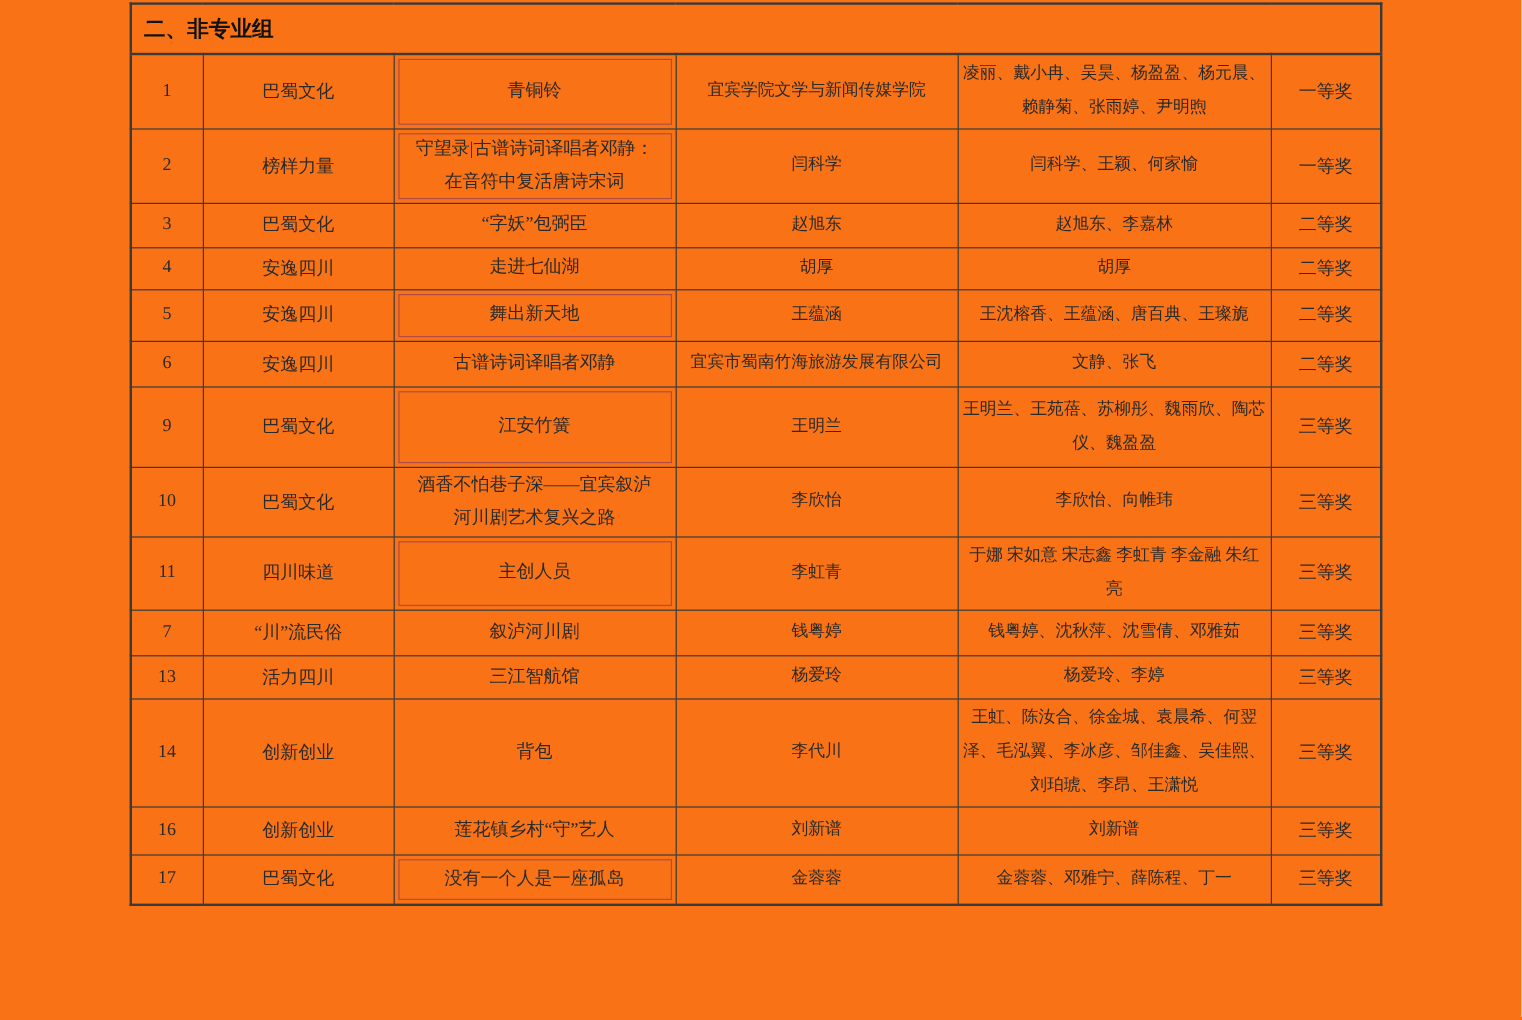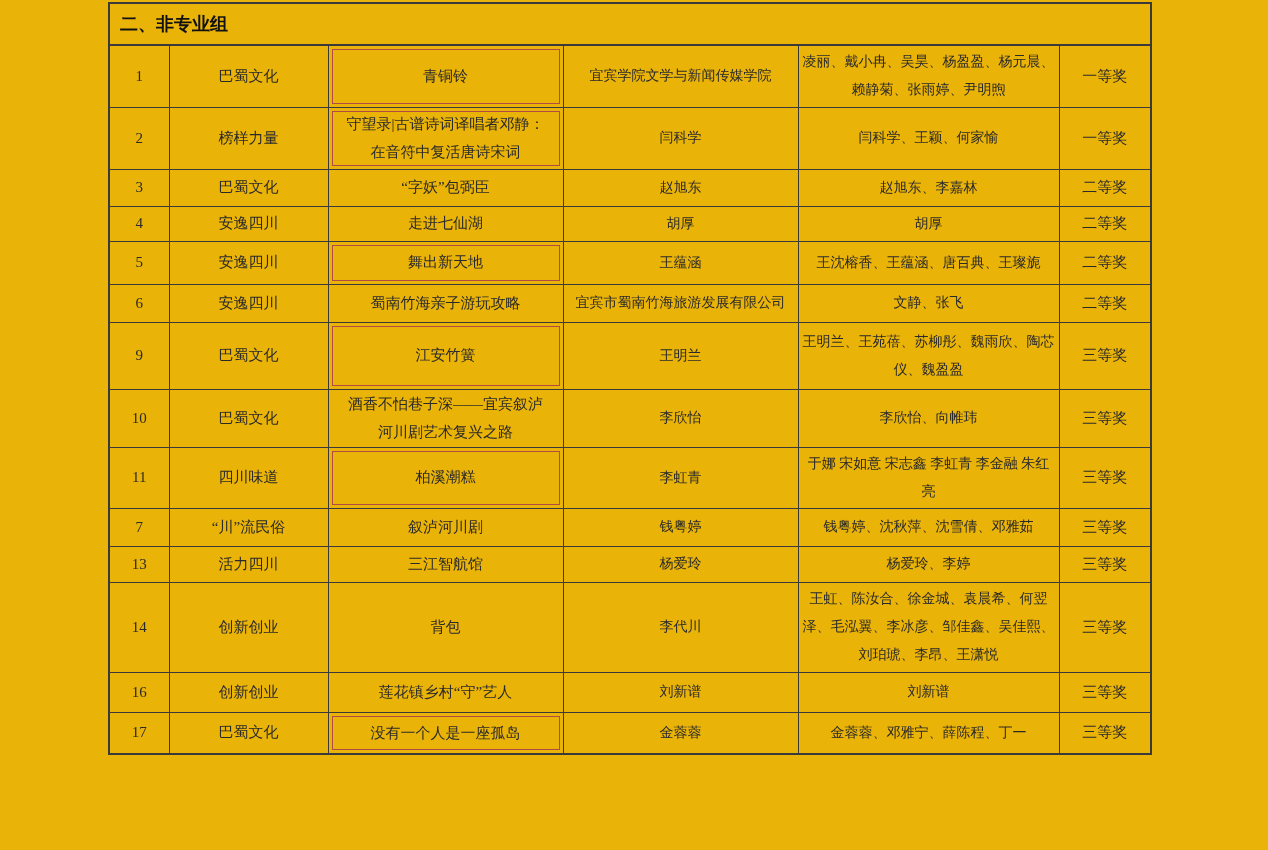--- a/index.html
+++ b/index.html
@@ -1,20 +1,20 @@
 <!DOCTYPE html>
 <html><head>
 <meta charset="utf-8">
 <style>
   * { margin:0; padding:0; box-sizing:border-box; }
   html,body { background:#ffffff; }
   .page {
     position:relative;
     width:1268px; height:850px;
-    background:#eab308;
+    background:#f97316;
     font-family:"Liberation Serif","DejaVu Serif",serif;
     color:#2a2a2a;
     overflow:hidden;
     text-decoration:underline;
   }
   .tbl-wrap {
     position:absolute;
     left:108px; top:2px;
     width:1044px;
   }
@@ -133,21 +133,21 @@
               <div class="work-inner red-box" style="border-color: rgb(178, 75, 70);">舞出新天地</div>
             </td>
     <td class="c-unit">王蕴涵</td>
     <td class="c-creators">王沈榕香、王蕴涵、唐百典、王璨旎</td>
     <td class="c-award">二等奖</td>
   </tr>
           <tr style="height: 38px;">
     <td class="c-no">6</td>
     <td class="c-track">安逸四川</td>
     <td class="c-work">
-              <div class="work-inner">蜀南竹海亲子游玩攻略</div>
+              <div class="work-inner">古谱诗词译唱者邓静</div>
             </td>
     <td class="c-unit">宜宾市蜀南竹海旅游发展有限公司</td>
     <td class="c-creators">文静、张飞</td>
     <td class="c-award">二等奖</td>
   </tr>
           <tr style="height: 67px;">
     <td class="c-no">9</td>
     <td class="c-track">巴蜀文化</td>
     <td class="c-work">
               <div class="work-inner red-box" style="border-color: rgb(178, 75, 70);">江安竹簧</div>
@@ -163,21 +163,21 @@
               <div class="work-inner">酒香不怕巷子深——宜宾叙泸河川剧艺术复兴之路</div>
             </td>
     <td class="c-unit">李欣怡</td>
     <td class="c-creators">李欣怡、向帷玮</td>
     <td class="c-award">三等奖</td>
   </tr>
           <tr style="height: 60px;">
     <td class="c-no">11</td>
     <td class="c-track">四川味道</td>
     <td class="c-work">
-              <div class="work-inner red-box" style="border-color: rgb(178, 75, 70);">柏溪潮糕</div>
+              <div class="work-inner red-box" style="border-color: rgb(178, 75, 70);">主创人员</div>
             </td>
     <td class="c-unit">李虹青</td>
     <td class="c-creators">于娜 宋如意 宋志鑫 李虹青 李金融 朱红亮</td>
     <td class="c-award">三等奖</td>
   </tr>
           <tr style="height: 38px;">
     <td class="c-no">7</td>
     <td class="c-track">“川”流民俗</td>
     <td class="c-work">
               <div class="work-inner">叙泸河川剧</div>

